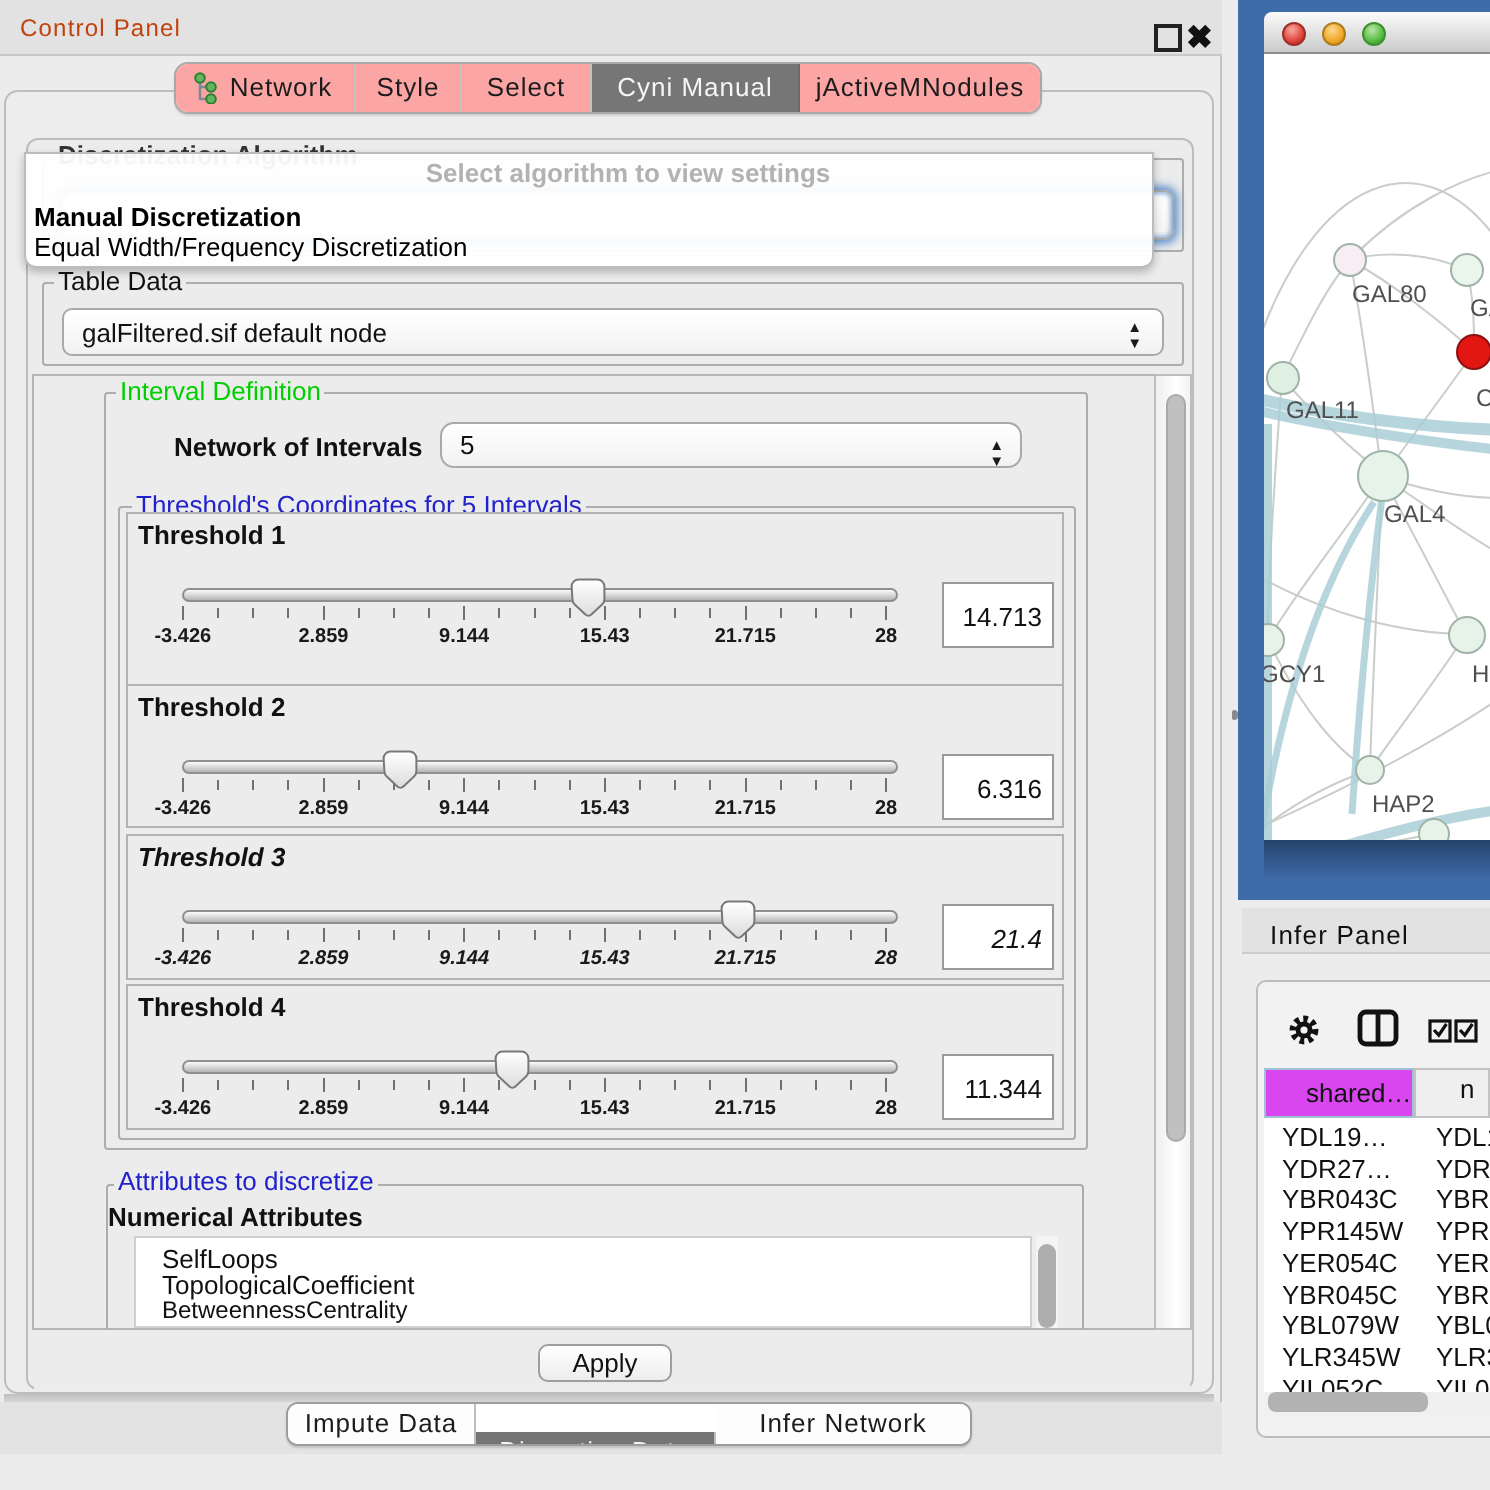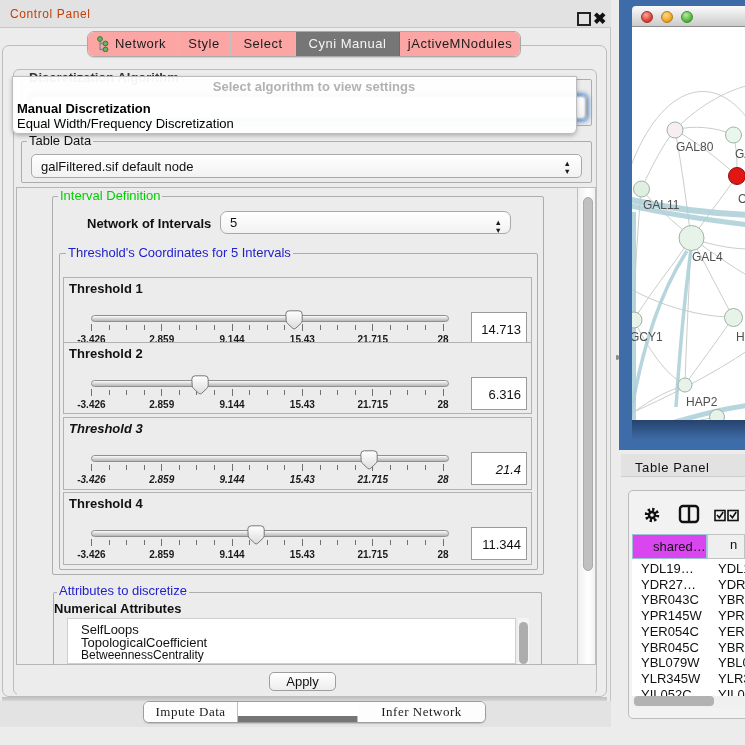--- a/index.html
+++ b/index.html
@@ -40,21 +40,21 @@
 .thumb { position:absolute; width:18px; height:21px; }
 .vbox { position:absolute; left:407px; width:56px; height:33px; background:#fff; border:1px solid #9a9a9a; font-size:13px; color:#111; text-align:right; }
 .vbox span { position:absolute; right:5px; top:9px; }
 
 #popup { left:12px; top:76px; width:565px; height:58px; background:rgba(255,255,255,0.95); border:1px solid #bcbcbc; border-radius:0 0 6px 6px; box-shadow:0 2px 4px rgba(0,0,0,0.25); }
 #popup .it1 { position:absolute; left:0; right:0; top:2px; text-align:center; color:#b2b2b2; font-size:13px; font-weight:bold;margin-left:39px; }
 #popup .it2 { position:absolute; left:4px; top:24px; font-size:13px; font-weight:bold; color:#000; }
 #popup .it3 { position:absolute; left:4px; top:39px; font-size:13px; color:#000; }
 
 #btabs { left:143px; top:701px; height:22px; display:flex; background:#fff; border:1px solid #9d9d9d; border-radius:6px; overflow:hidden; box-shadow:0 1px 1px rgba(0,0,0,0.15); }
-#btabs .tab { height:20px; line-height:20px; font-size:13px; color:#1c1c1c; text-align:center; background:#fdfdfd; border-right:1px solid #bdbdbd; letter-spacing:0.5px;font-family:Liberation Serif, serif; }
+#btabs .tab { height:20px; line-height:20px; font-size:13px; color:#1c1c1c; text-align:center; background:#fdfdfd; border-right:1px solid #bdbdbd; letter-spacing:0.5px; }
 #btabs .tab.sel { background:#757575; color:#f3f3f3; }
 #btabs .tab:last-child { border-right:none; }
 
 #applybtn { left:269px; top:672px; width:67px; height:19px; background:linear-gradient(#ffffff,#ededed); border:1px solid #9e9e9e; border-radius:5px; font-size:13px; color:#111; text-align:center; line-height:17px; }
 
 #bluewin { left:619px; top:0; width:126px; height:450px; background:#3e6cA9; }
 #nettitle { left:632px; top:6px; width:113px; height:21px; background:linear-gradient(#fbfbfb,#cbcbcb); border-bottom:1px solid #8e8e8e; border-radius:4px 0 0 0; }
 .light { position:absolute; top:11px; width:12px; height:12px; border-radius:50%; }
 #canvas { left:632px; top:27px; width:113px; height:393px; background:#ffffff; }
 #canshadow { left:632px; top:420px; width:113px; height:20px; background:linear-gradient(#26426c,#3e6ca9); }
@@ -100,21 +100,21 @@
 <div class="combo" style="left:220px; top:211px; width:291px; height:23px; border-radius:7px;">
     <span class="tx" style="top:3px;">5</span>
     <span class="ar" style="right:8px; top:8px;">▲</span>
     <span class="ar" style="right:8px; top:16px;">▼</span>
   </div>
 
 <div class="group" style="left:59px; top:253px; width:479px; height:317px;"></div>
 <div class="grouplab" style="left:66px; top:245px; color:#2222cc;">Threshold's Coordinates for 5 Intervals</div>
 
 <div id="throws">
-    <div class="tpanel" style="top: 277px; height: 88px;">
+    <div class="tpanel" style="top: 256px; height: 88px;">
       <div class="tlab">Threshold 1</div>
       <div class="track" style="top:37px;"></div>
       <div class="ticks1" style="top:47px;"></div>
       <div class="ticks2" style="top:46px;"></div>
       <div class="ticklab" style="left:27.4px; top:56px;">-3.426</div>
       <div class="ticklab" style="left:97.72px; top:56px;">2.859</div>
       <div class="ticklab" style="left:168.04px; top:56px;">9.144</div>
       <div class="ticklab" style="left:238.35999999999999px; top:56px;">15.43</div>
       <div class="ticklab" style="left:308.67999999999995px; top:56px;">21.715</div>
       <div class="ticklab" style="left:378.99999999999994px; top:56px;">28</div>
@@ -309,21 +309,21 @@
     <text x="60" y="234">GAL4</text>
     <text x="-2" y="314">GCY1</text>
     <text x="104" y="314">H</text>
     <text x="54" y="379">HAP2</text>
   </g>
 </svg>
 </div>
 <div class="abs" id="canshadow"></div>
 
 <div class="abs" id="tptitle">
-    <span>Table Panel</span>
+    <span>Infer Panel</span>
   </div>
 <div class="abs" id="tablewin"></div>
 
 <svg class="abs" style="left:644px; top:507px;" width="16" height="16" viewBox="0 0 16 16">
   <circle cx="8" cy="8" r="5.2" fill="none" stroke="#111" stroke-width="4" stroke-dasharray="2.1 1.9"></circle>
   <circle cx="8" cy="8" r="4.2" fill="#111"></circle>
   <circle cx="8" cy="8" r="1.8" fill="#f2f2f2"></circle>
 </svg>
 <svg class="abs" style="left:678px; top:504px;" width="22" height="20" viewBox="0 0 22 20">
   <rect x="2" y="2" width="18" height="16" rx="3" fill="none" stroke="#111" stroke-width="2.4"></rect>

